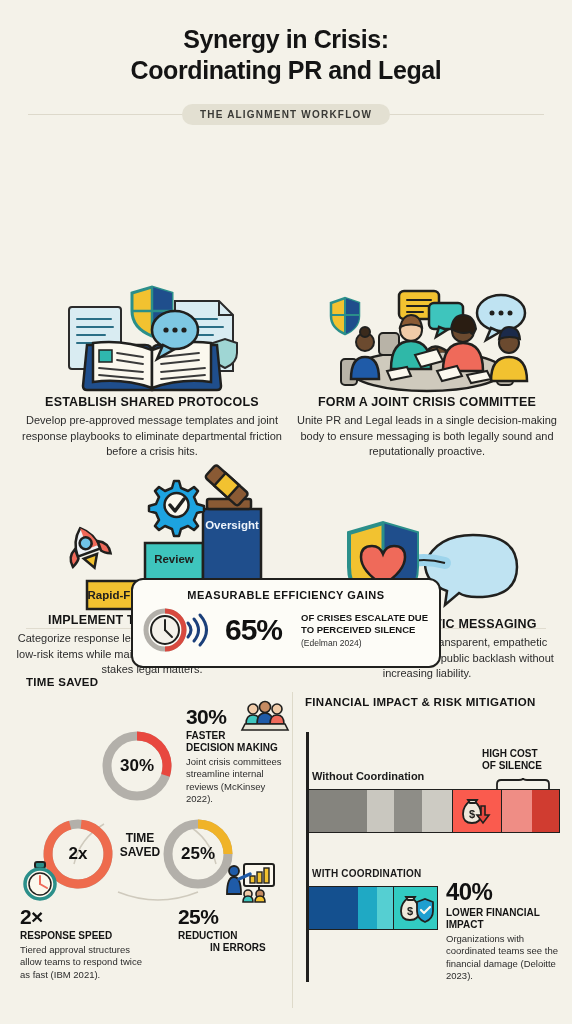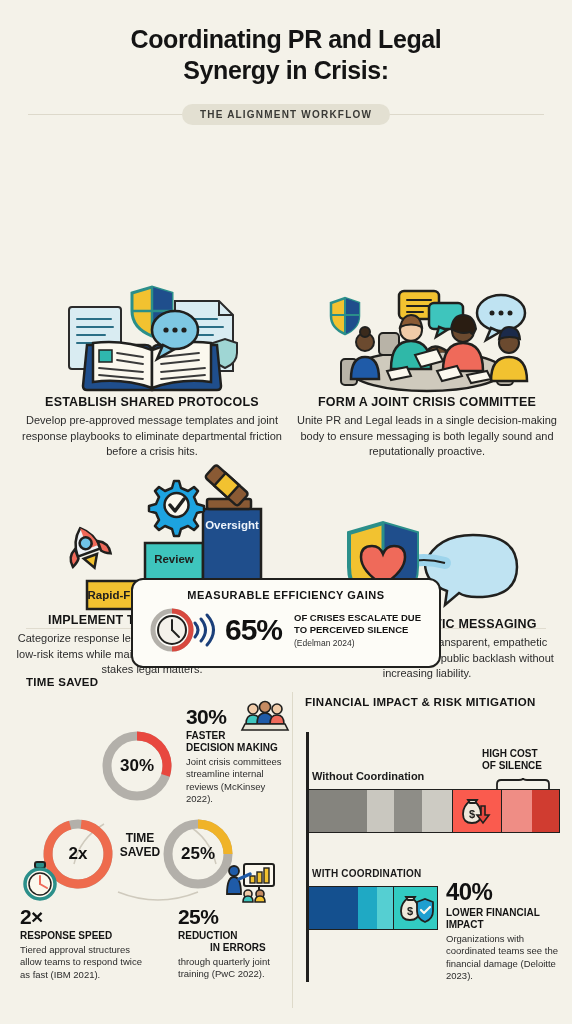--- a/index.html
+++ b/index.html
@@ -62,21 +62,21 @@
   .stat-rule.r { right: 26px; width: 112px; }
   .stat-box {
     position: absolute; left: 131px; top: 578px; width: 310px; height: 90px;
     background: #fdfcf7; border: 2px solid #20201e; border-radius: 12px;
     display: flex; flex-direction: column; align-items: center;
   }
   .stat-head {
     font-size: 11px; font-weight: bold; letter-spacing: 0.5px;
     margin-top: 9px; color: #141414;
   }
-  .stat-row { display: flex; align-items: center; gap: 12px; margin-top: 5px; }
+  .stat-row { display: flex; align-items: center; gap: 19px; margin-top: 5px; }
   .stat-big { font-size: 30px; font-weight: bold; letter-spacing: -1px; color: #111; }
   .stat-txt { text-align: left; }
   .stat-txt .l1 { font-size: 9.5px; font-weight: bold; line-height: 1.22; color: #141414; }
   .stat-src { font-size: 8.5px; color: #2f2f2f; margin-top: 2px; }
 
   
   .divider-v { position: absolute; left: 292px; top: 692px; width: 1px; height: 316px; background: #dedaca; }
   .panel-head {
     position: absolute; font-size: 11.5px; font-weight: bold;
     letter-spacing: 0.3px; color: #141414;
@@ -109,22 +109,22 @@
     color: #141414; text-align: left;
   }
   svg { display: block; overflow: visible; }
 </style>
 </head>
 <body>
 
 <div class="page">
 
   <div class="title">
+    <span class="title-line">Synergy in Crisis:</span>
     <span class="title-line">Coordinating PR and Legal</span>
-    <span class="title-line">Synergy in Crisis:</span>
   </div>
 
   <div class="banner-wrap">
     <div class="banner-rule"></div>
     <div class="banner-pill">THE ALIGNMENT WORKFLOW</div>
   </div>
 
   <div class="cards">
 
     <div class="card" style="left:18px; top:160px; width:268px;">
@@ -407,21 +407,20 @@
     <line x1="17" y1="17" x2="28" y2="12" stroke="#1f5ba8" stroke-width="3.5" stroke-linecap="round"></line>
     <circle cx="26" cy="32" r="4" fill="#f0cba8" stroke="#20201e" stroke-width="1.6"></circle>
     <path d="M21 40 q0 -6 5 -6 q5 0 5 6z" fill="#3ec5bd" stroke="#20201e" stroke-width="1.6"></path>
     <circle cx="38" cy="32" r="4" fill="#c58b62" stroke="#20201e" stroke-width="1.6"></circle>
     <path d="M33 40 q0 -6 5 -6 q5 0 5 6z" fill="#f2c230" stroke="#20201e" stroke-width="1.6"></path>
   </svg>
   <div class="kpi" style="left:178px; top:906px; width:112px;">
     <div class="kpi-num">25%</div>
     <div class="kpi-head">REDUCTION</div>
     <div class="kpi-head" style="margin-top:0;padding-left:32px;">IN ERRORS</div>
-    <div class="kpi-body">through quarterly joint training (PwC 2022).</div>
   </div>
 
   <div class="panel-head" style="left:305px; top:696px;">FINANCIAL IMPACT &amp; RISK MITIGATION</div>
 
   <div class="bar-axis" style="left:306px; top:732px; width:3px; height:250px;"></div>
 
   <div class="cost-note" style="left:482px; top:748px; width:82px;">
     <div>HIGH COST</div>
     <div>OF SILENCE</div>
   </div>

